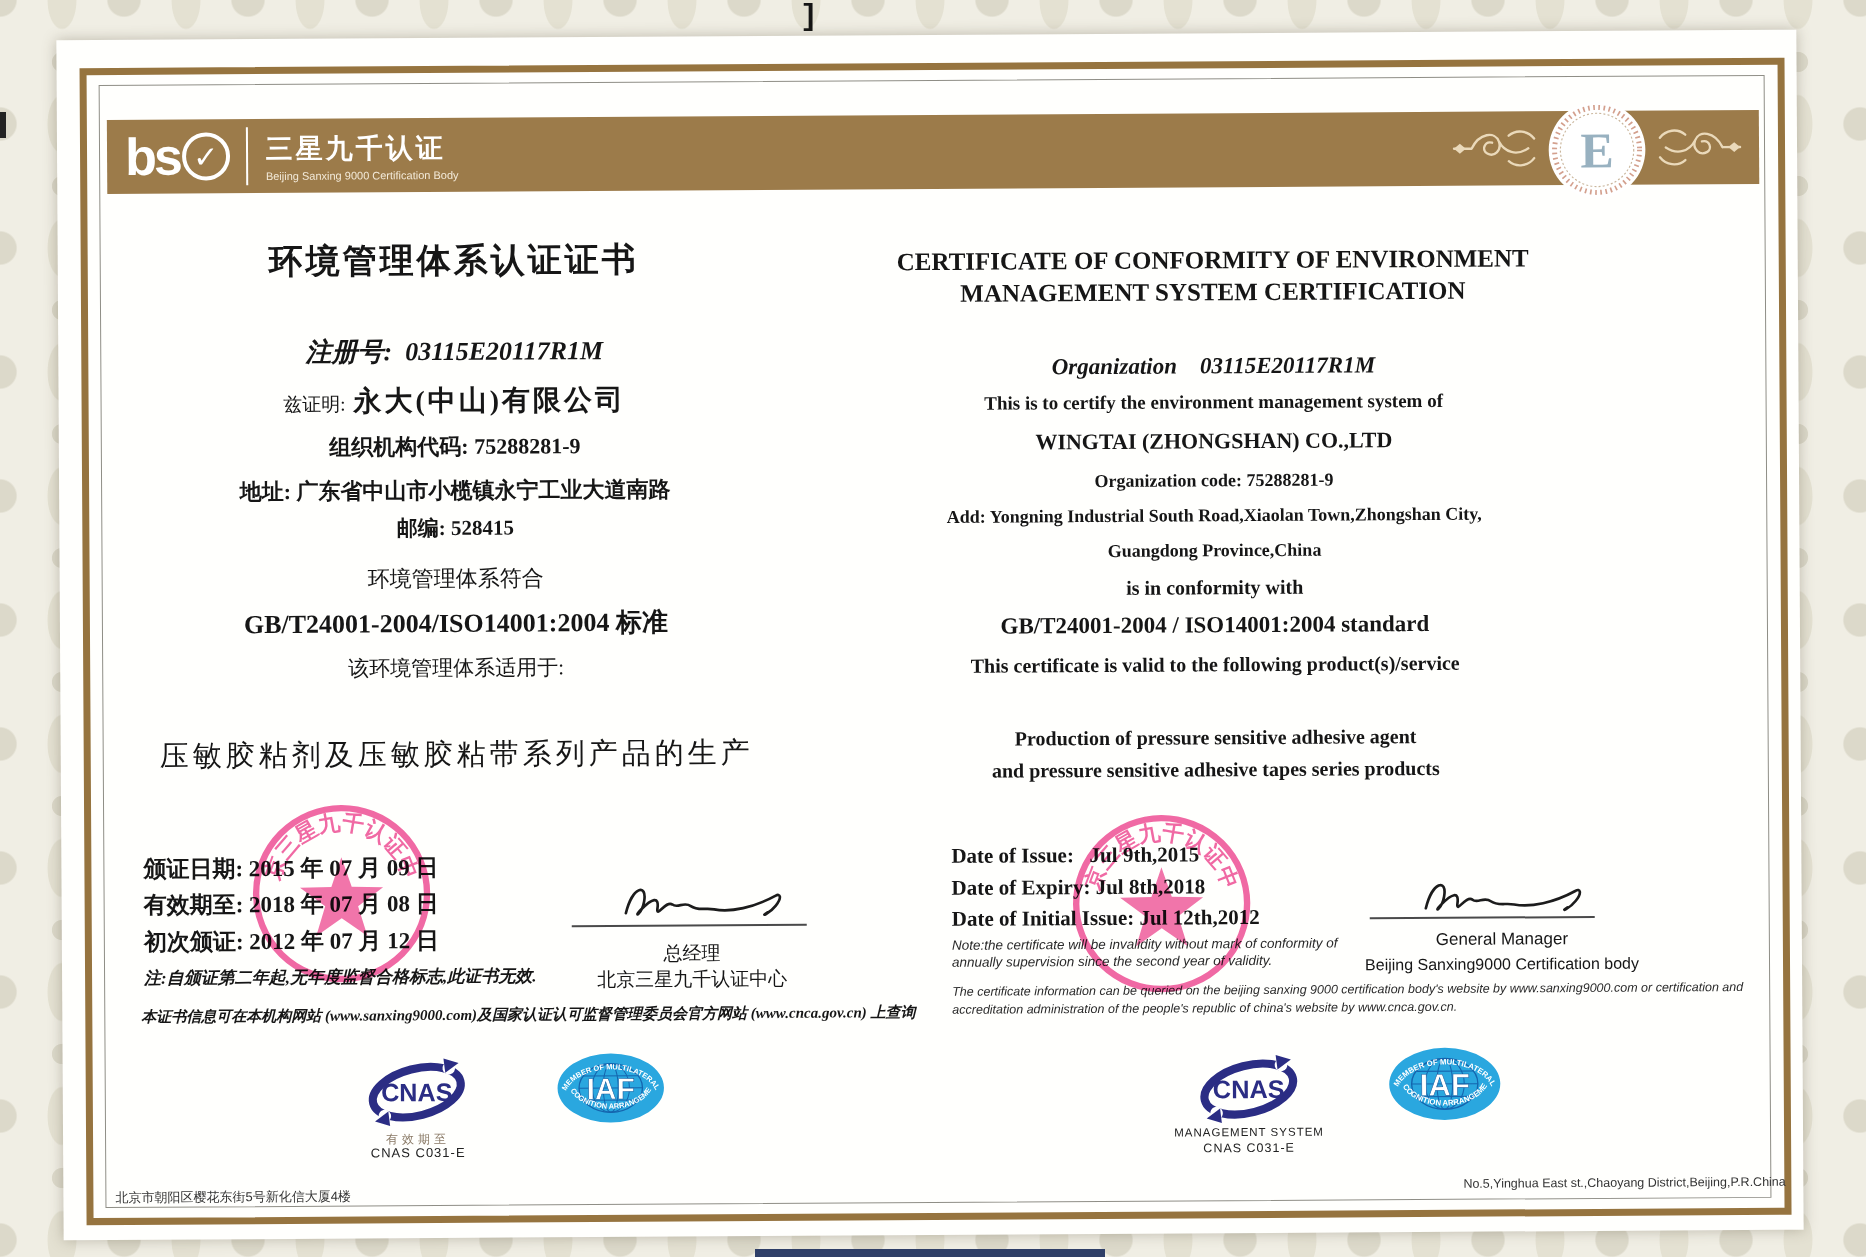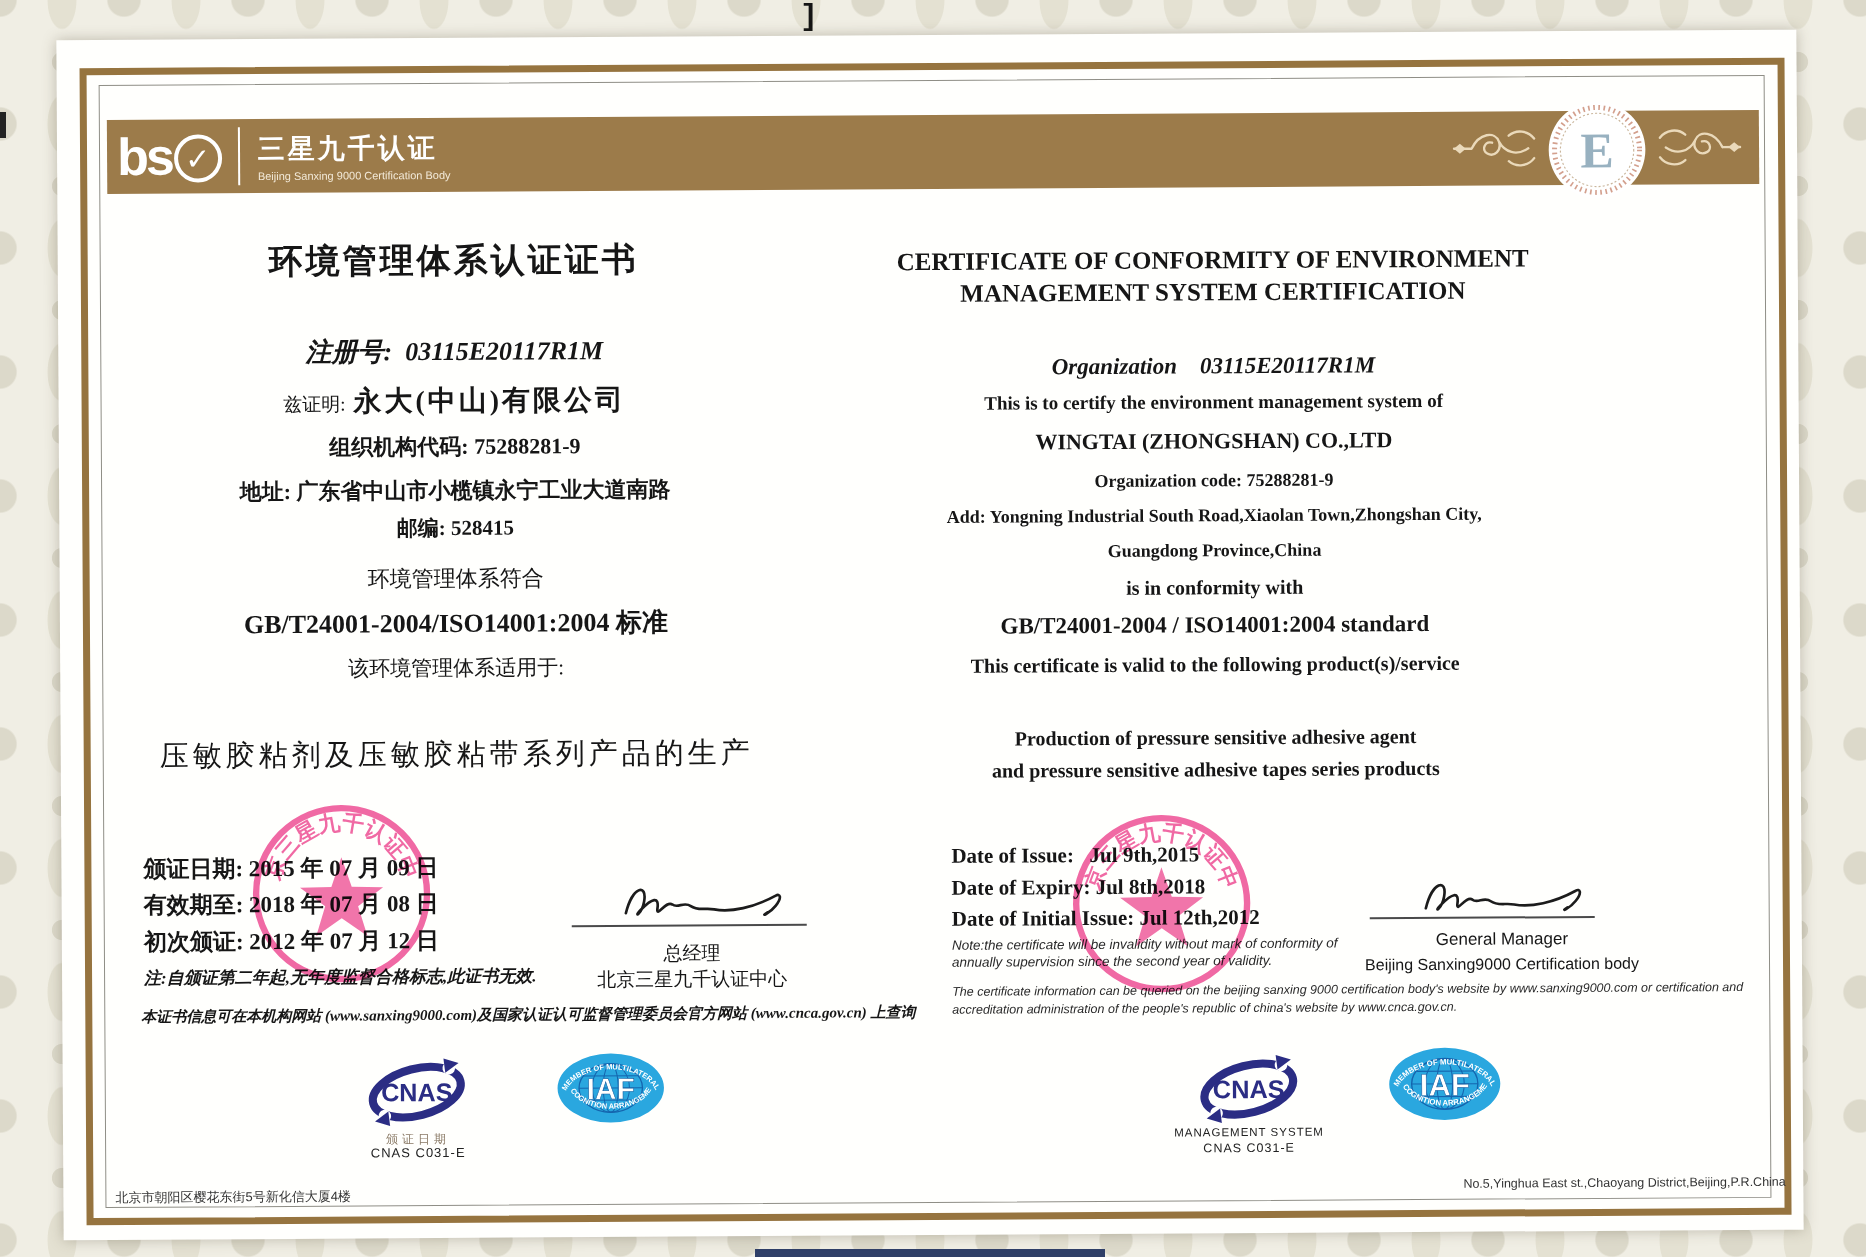--- a/index.html
+++ b/index.html
@@ -16,21 +16,21 @@
       radial-gradient(ellipse at 50% 100%, #e4e1d2 16%, rgba(228,225,210,0) 17%);
     background-size:124px 124px;
     position:relative;
   }
   .cert{position:absolute;left:60px;top:35px;width:1740px;height:1200px;background:#fffffd;
     box-shadow:0 0 14px rgba(90,80,60,.35);transform:rotate(-0.35deg);}
   .frame{position:absolute;left:23px;top:28px;right:12px;bottom:15px;border:7px solid #96743f;}
   .innerline{position:absolute;left:42px;top:45px;right:32px;bottom:32px;border:1px solid #8f8e86;}
   .bar{position:absolute;left:50px;top:80px;right:38px;height:74px;background:#9c7b4a;
     display:flex;align-items:center;}
-  .bslogo{display:flex;align-items:flex-end;margin-left:10px;}
+  .bslogo{display:flex;align-items:center;margin-left:18px;}
   .bstext{color:#fff;font-family:"Liberation Sans","DejaVu Sans",sans-serif;
     font-weight:800;font-size:52px;letter-spacing:-3px;line-height:1;}
   .bscheck{width:40px;height:40px;border:4px solid #fff;border-radius:50%;margin-left:2px;
     color:#fff;font-size:30px;font-weight:bold;display:flex;align-items:center;justify-content:center;
     font-family:"DejaVu Sans",sans-serif;}
   .bardivider{width:2px;height:58px;background:#fff;margin:0 18px 0 16px;}
   .barorg{color:#fff;}
   .barorg .cn{font-size:27px;letter-spacing:3px;font-weight:bold;
     font-family:"Liberation Sans","DejaVu Sans",sans-serif;}
   .barorg .en{font-size:11px;margin-top:3px;font-family:"Liberation Sans","DejaVu Sans",sans-serif;
@@ -186,21 +186,21 @@
   <svg style="position:absolute;left:300px;top:1015px;width:108px;height:78px" viewBox="0 0 120 86">
     <g transform="rotate(-14 60 43)">
       <ellipse cx="60" cy="43" rx="50" ry="26" fill="none" stroke="#2b2d84" stroke-width="9"></ellipse>
       <circle cx="101" cy="26" r="7" fill="#ffffff"></circle>
       <circle cx="19" cy="60" r="7" fill="#ffffff"></circle>
       <polygon points="98,14 113,23 96,30" fill="#2b2d84"></polygon>
       <polygon points="22,72 7,63 24,56" fill="#2b2d84"></polygon>
     </g>
     <text x="60" y="53" text-anchor="middle" font-family="Liberation Sans, DejaVu Sans, sans-serif" font-size="28" font-weight="bold" fill="#2b2d84">CNAS</text>
   </svg>
-  <div class="caption" style="left:275px;top:1093px;width:160px;font-size:12px;color:#8a7a66;letter-spacing:4px">颁证日期</div>
+  <div class="caption" style="left:275px;top:1093px;width:160px;font-size:12px;color:#8a7a66;letter-spacing:4px">有效期至</div>
   <div class="caption" style="left:275px;top:1107px;width:160px;font-size:13px;color:#222;letter-spacing:1px">CNAS C031-E</div>
 
   <svg style="position:absolute;left:492px;top:1014px;width:112px;height:74px" viewBox="0 0 120 78">
     <ellipse cx="60" cy="39" rx="57" ry="37" fill="#2aa7df"></ellipse>
     <ellipse cx="60" cy="39" rx="34" ry="26" fill="none" stroke="#1565ae" stroke-width="1.4"></ellipse>
     <ellipse cx="60" cy="39" rx="20" ry="26" fill="none" stroke="#1565ae" stroke-width="1.1"></ellipse>
     <ellipse cx="60" cy="39" rx="8" ry="26" fill="none" stroke="#1565ae" stroke-width="1.1"></ellipse>
     <line x1="26" y1="39" x2="94" y2="39" stroke="#1565ae" stroke-width="1.1"></line>
     <line x1="31" y1="26" x2="89" y2="26" stroke="#1565ae" stroke-width="1.1"></line>
     <line x1="31" y1="52" x2="89" y2="52" stroke="#1565ae" stroke-width="1.1"></line>

